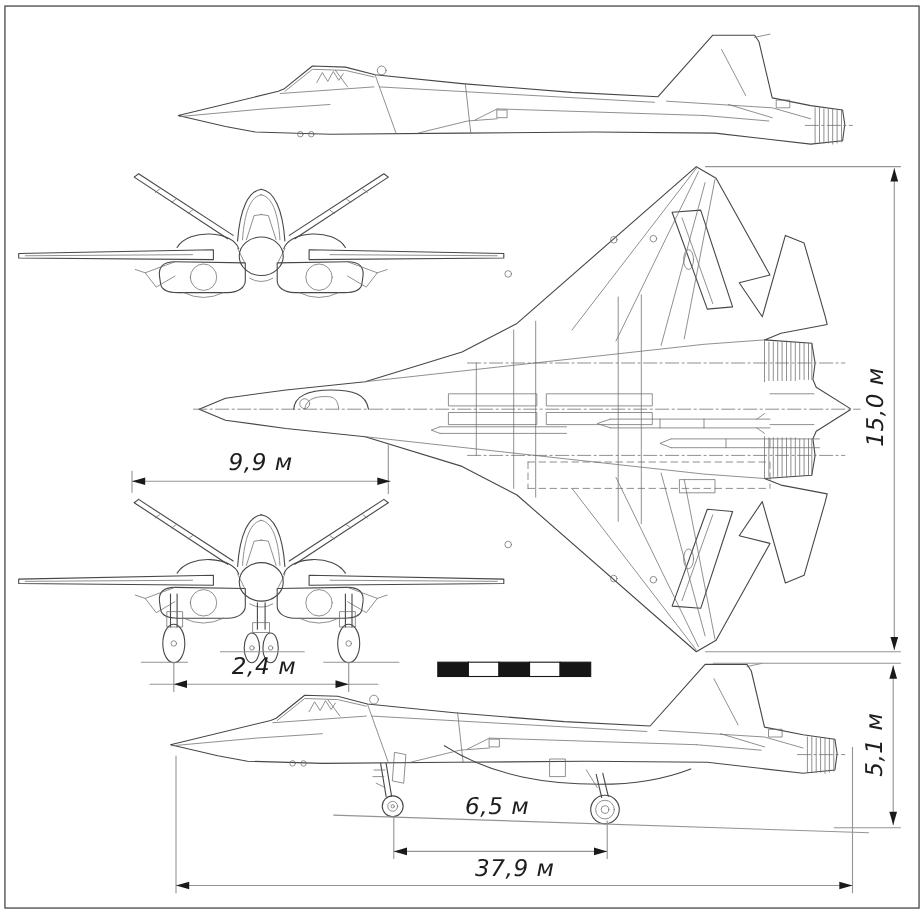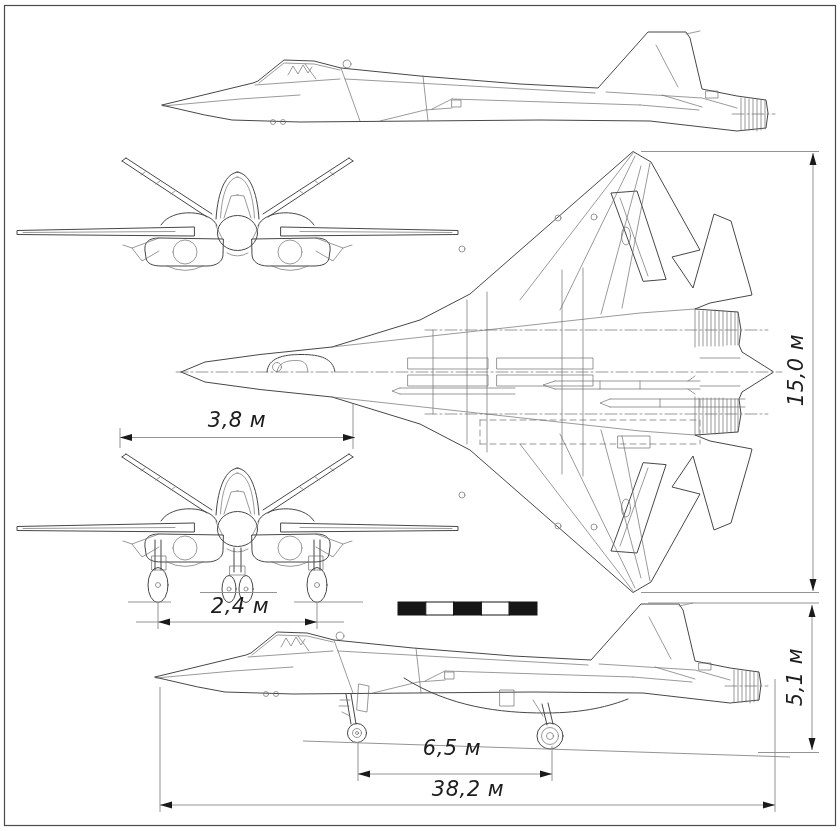--- a/index.html
+++ b/index.html
@@ -209,19 +209,19 @@
   </g>
 
   <g>
     <path class="dimline" d="M648,603 L819,603 M758,752.5 L819,752.5"></path>
     <path class="dimline" d="M812,605 L812,750"></path>
     <polygon class="arrow" points="812,605 808.5,617 815.5,617"></polygon>
     <polygon class="arrow" points="812,750 808.5,738 815.5,738"></polygon>
   </g>
 </svg>
 
-<div class="dim-label" style="left:237px;top:420px;">3,8 м</div>
+<div class="dim-label" style="left:237px;top:420px;">9,9 м</div>
 <div class="dim-label vertical" style="left:796px;top:370px;">15,0 м</div>
 <div class="dim-label" style="left:240px;top:606px;">2,4 м</div>
-<div class="dim-label" style="left:452px;top:748px;">6,5 м</div>
-<div class="dim-label" style="left:468px;top:789px;">38,2 м</div>
+<div class="dim-label" style="left:452px;top:733px;">6,5 м</div>
+<div class="dim-label" style="left:468px;top:789px;">37,9 м</div>
 <div class="dim-label vertical" style="left:795px;top:677px;">5,1 м</div>
 </div>
 
 </body></html>

